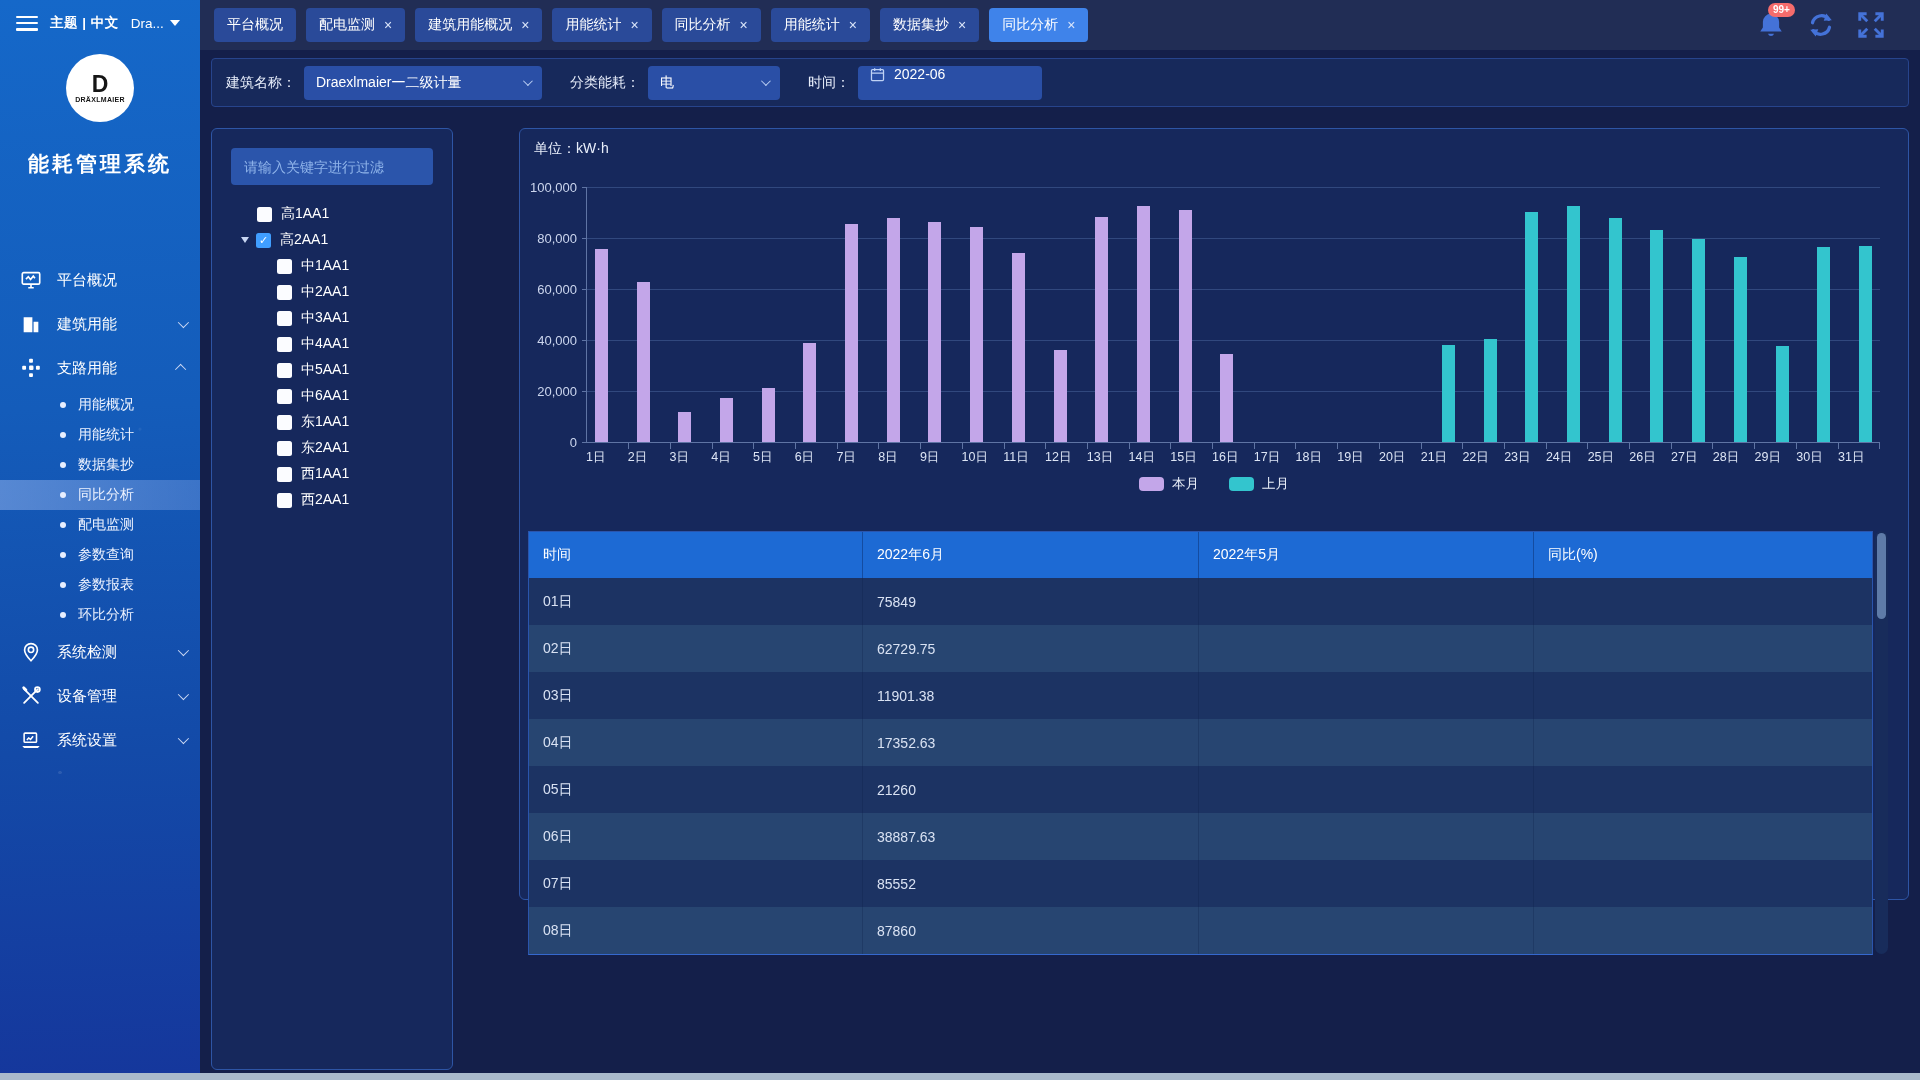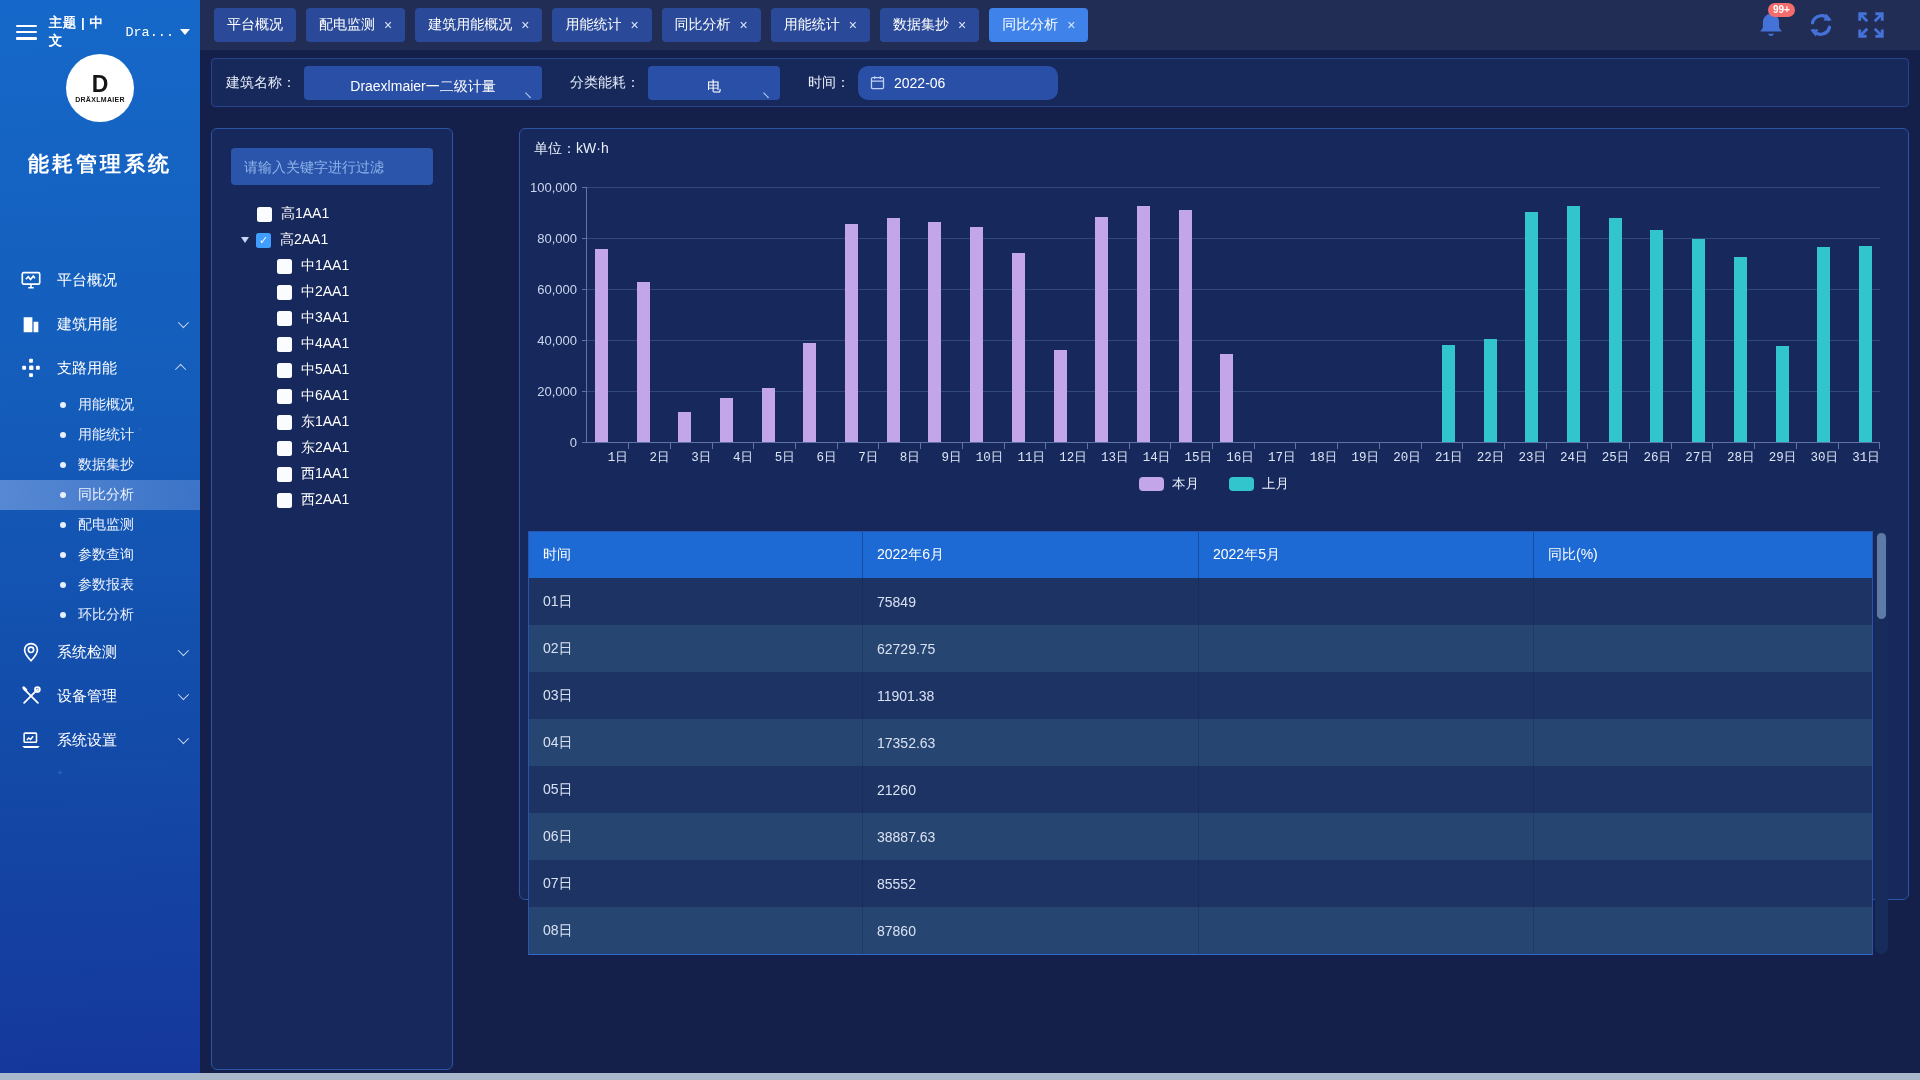--- a/index.html
+++ b/index.html
@@ -11,21 +11,21 @@
   .sidebar { position:absolute; left:0; top:0; width:200px; height:1073px;
     background:linear-gradient(178deg,#1568c9 0%,#145cba 38%,#134aa8 70%,#15379c 100%); color:#fff; }
   .sidebar::before { content:''; position:absolute; inset:0;
     background:radial-gradient(circle at 30% 72%, rgba(255,255,255,.10) 1.5px, transparent 2px),
                radial-gradient(circle at 70% 40%, rgba(255,255,255,.06) 1px, transparent 2px);
     pointer-events:none; }
   .side-top { display:flex; align-items:center; padding:14px 10px 0 16px; gap:12px; position:relative; }
   .hamburger { width:22px; height:15px; display:flex; flex-direction:column; justify-content:space-between; cursor:pointer; }
   .hamburger i { display:block; height:2.2px; background:#fff; border-radius:1px; }
   .side-top .ttl { font-size:13.5px; font-weight:bold; letter-spacing:.5px; }
-  .side-top .bname { font-size:13.5px; display:flex; align-items:center; gap:6px;font-family:Liberation Mono, monospace; }
+  .side-top .bname { font-size:13.5px; display:flex; align-items:center; gap:6px; }
   .caret-down { width:0; height:0; border-left:5px solid transparent; border-right:5px solid transparent; border-top:6px solid #fff; display:inline-block; }
   .logo-wrap { position:absolute; top:54px; left:0; width:200px; display:flex; justify-content:center; }
   .logo-circle { width:68px; height:68px; border-radius:50%; background:#fff; display:flex; flex-direction:column; align-items:center; justify-content:center; color:#151515; }
   .logo-circle .d { font-size:23px; font-weight:900; line-height:20px; }
   .logo-circle .brand { font-size:7px; font-weight:bold; letter-spacing:.3px; margin-top:2px; }
   .app-title { position:absolute; top:150px; left:0; width:200px; text-align:center; font-size:21px; font-weight:bold; letter-spacing:3px; color:#fff; }
   .menu { position:absolute; top:258px; left:0; width:200px; }
   .menu-item { height:44px; display:flex; align-items:center; padding:0 14px 0 20px; font-size:15px; color:#fff; cursor:pointer; }
   .menu-item .mi-icon { width:22px; height:22px; margin-right:15px; flex:0 0 22px; }
   .menu-item .mi-icon svg { width:100%; height:100%; }
@@ -48,25 +48,25 @@
   .top-icon svg { width:100%; height:100%; }
   .badge { position:absolute; top:-7px; left:12px; background:#f56c6c; color:#fff; font-size:10px; font-weight:bold;
     padding:2px 5px; border-radius:9px; line-height:1; }
 
   
   .content { position:absolute; left:200px; top:50px; width:1720px; height:1023px; background:#141f4a; }
   .filterbar { position:absolute; left:11px; top:8px; width:1698px; height:49px; background:#17295b;
     border:1px solid #27448c; border-radius:4px; display:flex; align-items:center; padding:0 14px; color:#e8eefb; font-size:14px; }
   .f-label { margin-right:8px; }
   .select { height:34px; background:#2a4fa6; border-radius:4px; display:flex; align-items:center;
-    padding:12px 12px; color:#fff; cursor:pointer;flex-direction:column; }
+    padding:4px 12px; color:#fff; cursor:pointer; }
   .select .chev { width:7px; height:7px; border-right:1.4px solid #b9cdf2; border-bottom:1.4px solid #b9cdf2; transform:rotate(45deg) translateY(-2px); margin-left:auto; }
   .sel-building { width:238px; margin-right:28px; }
   .sel-energy { width:132px; margin-right:28px; }
-  .date-input { height:34px; width:200px; background:#2a4fa6; border-radius:10px; display:flex; align-items:center; gap:8px; padding:0 11px; color:#fff; cursor:text; }
+  .date-input { height:34px; width:184px; background:#2a4fa6; border-radius:4px; display:flex; gap:8px; padding:0 11px; color:#fff; cursor:text; }
   .date-input svg { width:17px; height:17px; }
 
   .panel { position:absolute; top:78px; background:#16285c; border:1px solid #2e55a5; border-radius:6px; }
   .tree-panel { left:11px; width:242px; height:942px; padding:19px; }
   .search-box { height:37px; background:#2b55ab; border-radius:4px; display:flex; align-items:center; }
   .search-box input { width:100%; background:transparent; border:none; outline:none; color:#e8efff; font-size:14px; padding:0 13px; font-family:"Liberation Sans",sans-serif; }
   .search-box input::placeholder { color:#8fb4ea; opacity:1; }
   .tree { margin-top:16px; }
   .tree-row { height:26px; display:flex; align-items:center; font-size:14px; color:#fff; cursor:pointer; }
   .tree-row.lv0 { padding-left:10px; }
@@ -85,21 +85,21 @@
   .gridline { position:absolute; left:0; right:0; height:1px; background:rgba(110,140,200,.32); }
   .ytick { position:absolute; right:calc(100% + 10px); width:70px; text-align:right; font-size:13px; color:#ccd6ee; transform:translateY(-50%); }
   .ymark { position:absolute; right:100%; width:5px; height:1px; background:#5f74a4; }
   .bars { position:absolute; inset:0; display:flex; }
   .slot { flex:1; position:relative; display:flex; align-items:flex-end; justify-content:center; }
   .slot::after { content:''; position:absolute; right:-0.5px; bottom:-7px; width:1px; height:6px; background:#5f74a4; }
   .bgroup { display:flex; align-items:flex-end; height:100%; }
   .bcol { width:13px; display:flex; align-items:flex-end; justify-content:center; height:100%; }
   .bar { width:13px; }
   .xlabels { position:absolute; left:66px; top:320px; width:1294px; display:flex; }
-  .xlabel { flex:1; text-align:right; font-size:12.5px; color:#dde5f5;font-family:Liberation Mono, monospace; }
+  .xlabel { flex:1; text-align:left; font-size:12.5px; color:#dde5f5; }
   .legend { position:absolute; left:0; top:346px; width:100%; display:flex; justify-content:center; align-items:center; gap:30px; }
   .legend-item { display:flex; align-items:center; gap:8px; font-size:13.5px; color:#e8eef8; cursor:pointer; }
   .swatch { width:25px; height:14px; border-radius:4px; }
 
   .data-table { position:absolute; left:8px; top:402px; width:1345px; border:1px solid #2a55ad; border-bottom:1px solid #3568ce; font-size:14px; }
   .thead, .trow { display:grid; grid-template-columns:334px 336px 335px 1fr; }
   .thead { height:46px; background:#1d6ad4; color:#fff; }
   .thead .cell { border-right:1px solid rgba(10,40,100,.45); }
   .trow { height:47px; color:#d9e2f3; }
   .trow:nth-child(odd) { background:#1c3363; }

